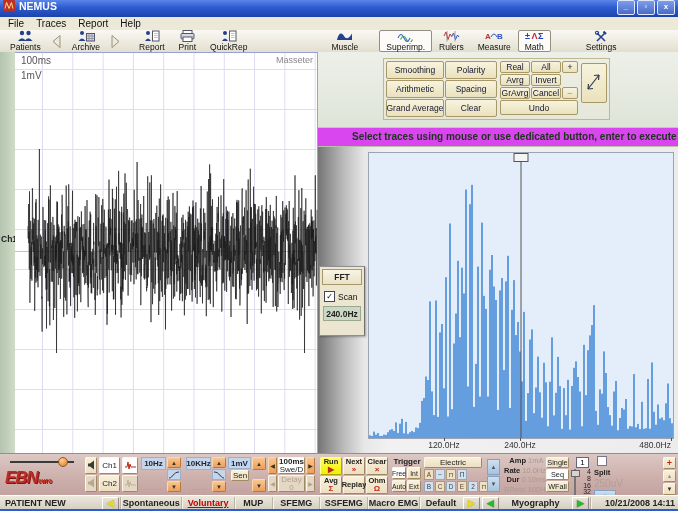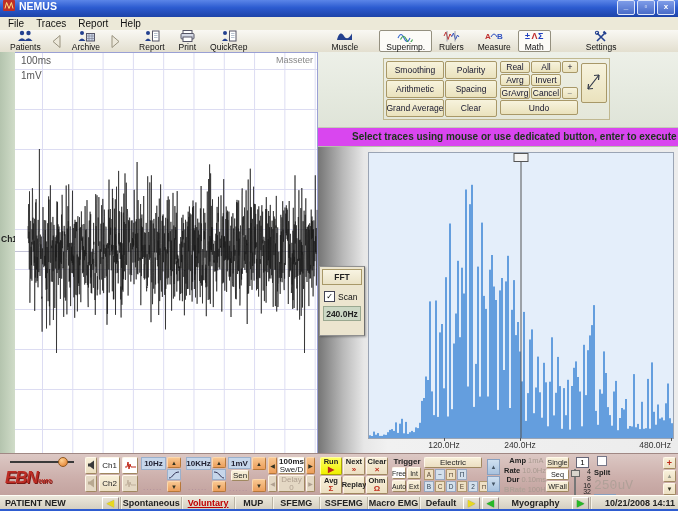--- a/index.html
+++ b/index.html
@@ -138,21 +138,21 @@
   .param-row.dim .param-lab{color:#b0a298;}
 
   .cnt-box{position:absolute;left:4px;top:0;width:13px;height:11px;background:#fff;border:1px solid #667;
     font-size:8px;display:flex;align-items:center;justify-content:center;box-sizing:border-box;}
   .cnt-track{position:absolute;left:2px;top:12px;width:2px;height:26px;background:#777;}
   .cnt-knob{position:absolute;left:-1px;top:13px;width:7px;height:5px;background:#d8d4cc;border:1px solid #666;}
   .cnt-scale{position:absolute;left:9px;top:12px;font-size:7px;line-height:6.8px;color:#222;text-align:right;width:10px;}
 
   .split-check{width:8px;height:8px;background:#fff;border:1px solid #778;}
   .split-lab{font-size:7.5px;font-weight:bold;color:#222;}
-  .split-val{font-size:13px;color:#b0a098;margin:1px 0;font-family:Liberation Mono, monospace;}
+  .split-val{font-size:10px;color:#b0a098;margin:1px 0;}
   .split-btn{width:22px;height:9px;background:linear-gradient(#cfe0f0,#a8c2de);border:1px solid #88a0c0;
     display:flex;align-items:center;justify-content:center;box-sizing:border-box;}
   .split-btn .tri{font-size:5px;color:#667;}
 
   
   .status-bar{position:absolute;left:0;top:495px;width:678px;height:14px;
     background:linear-gradient(#ece8dc,#d2cdbf);border-top:1px solid #fffef6;
     display:flex;align-items:center;font-size:9px;font-weight:bold;color:#222;}
   .sb-seg{height:12px;display:flex;align-items:center;justify-content:center;
     border-left:1px solid #bab4a4;box-shadow:inset 1px 0 0 #f6f2e8;}

